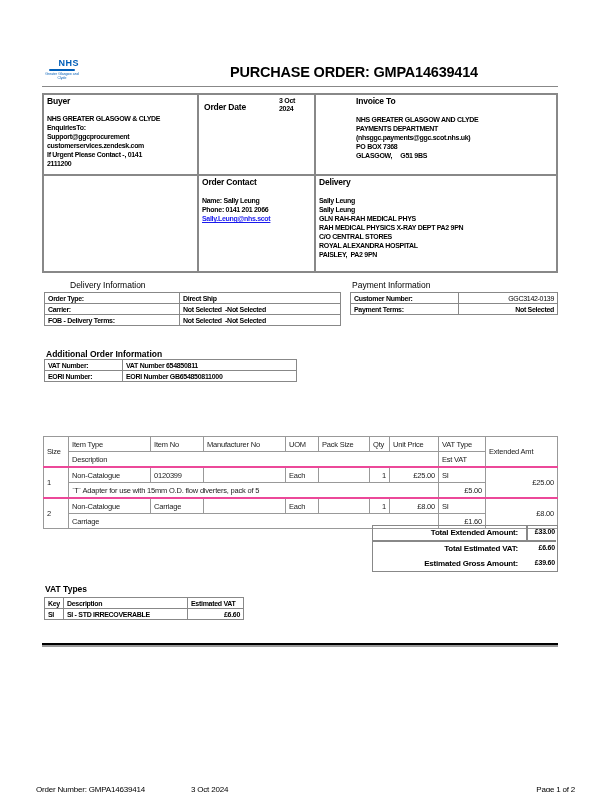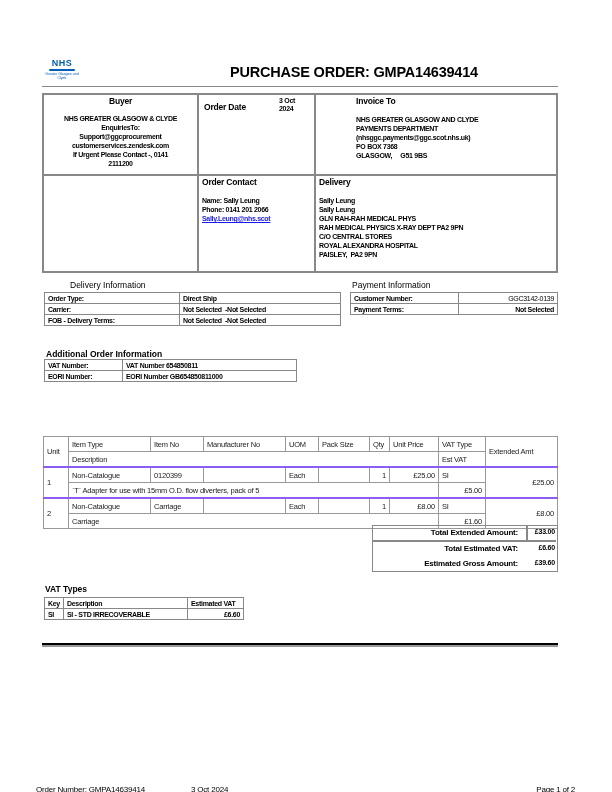--- a/index.html
+++ b/index.html
@@ -1,19 +1,19 @@
 <!DOCTYPE html>
 <html><head>
 <meta charset="utf-8">
 <style>
   html, body { margin:0; padding:0; background:#fff; }
   body { width:612px; height:792px; position:relative; font-family:"Liberation Sans", sans-serif; color:#000; overflow:hidden; }
   .abs { position:absolute; }
   .logo { left:45px; top:58px; width:34px; height:28px; }
-  .logo .nhs { display:block; font-weight:bold; font-size:9px; color:#005eb8; text-align:center; letter-spacing:0.5px; }
+  .logo .nhs { display:block; font-weight:bold; font-size:9px; color:#005eb8; text-align:right; letter-spacing:0.5px; }
   .logo .swoosh { display:block; height:2px; background:#005eb8; border-radius:2px; margin:1px 4px; }
   .logo .sub { display:block; font-size:3.5px; color:#005eb8; text-align:center; line-height:4px; }
   .title { left:230px; top:64px; font-size:14.5px; font-weight:bold; letter-spacing:-0.2px; }
   .hr-top { left:42px; top:86px; width:516px; height:1px; background:#888; }
 
   .grid { left:42px; top:93px; width:516px; height:180px; border:2px solid #888; box-sizing:border-box; }
   .cell { position:absolute; box-sizing:border-box; font-size:7px; line-height:9px; letter-spacing:-0.3px; padding:2px 3px; }
   .cell .h { font-weight:bold; font-size:8.5px; margin-bottom:9px; display:block; letter-spacing:-0.2px; }
   .vline { position:absolute; width:2px; background:#888; }
   .hline { position:absolute; height:2px; background:#888; }
@@ -21,21 +21,21 @@
 
   .sec-label { font-size:8.5px; }
   table.kv { border-collapse:collapse; font-size:7px; letter-spacing:-0.3px; }
   table.kv td { border:1.5px solid #888; padding:1px 3px; height:11px; box-sizing:border-box; }
   table.kv td.k { font-weight:bold; }
 
   table.items { border-collapse:collapse; font-size:7.5px; color:#222; letter-spacing:-0.2px; }
   table.items td { border:1px solid #999; padding:1px 3px; height:12px; }
   table.items .c { text-align:left; }
   table.items .r { text-align:right; }
-  table.items tr.sep td { border-top:2px solid #8b5cf6; }
+  table.items tr.sep td { border-top:2px solid #ec4899; }
 
   .totals { left:372px; top:525px; width:186px; height:47px; border:1.5px solid #888; box-sizing:border-box; }
   .tot-row { position:absolute; font-size:8px; font-weight:bold; letter-spacing:-0.2px; }
 
   .hr-bottom { left:42px; top:643px; width:516px; height:2px; background:#000; border-bottom:2px solid #999; }
   .footer { top:776px; font-size:8px; letter-spacing:-0.2px;margin-top:9px; }
 </style>
 </head>
 <body>
 
@@ -45,21 +45,21 @@
   <span class="sub">Greater Glasgow and Clyde</span>
 </div>
 <div class="abs title">PURCHASE ORDER: GMPA14639414</div>
 <div class="abs hr-top"></div>
 
 <div class="abs grid">
   <div class="vline" style="left:153px; top:0; height:176px;"></div>
   <div class="vline" style="left:270px; top:0; height:176px;"></div>
   <div class="hline" style="left:0; top:79px; width:512px;"></div>
 
-  <div class="cell" style="left:0; top:0; width:153px; height:79px;text-align:center;">
+  <div class="cell" style="left:0; top:0; width:153px; height:79px;">
     <span class="h">Buyer</span>
     <div style="font-weight:bold; margin-top:-1px;">
       <div>NHS GREATER GLASGOW &amp; CLYDE</div>
       <div>EnquiriesTo:</div>
       <div>Support@ggcprocurement</div>
       <div>customerservices.zendesk.com</div>
       <div>If Urgent Please Contact -,  0141</div>
       <div>2111200</div>
     </div>
   </div>
@@ -149,21 +149,21 @@
   <tr>
     <td class="k">EORI Number:</td>
     <td style="font-weight:bold;">EORI Number GB654850811000</td>
   </tr>
 </tbody>
   </table>
 
 <table class="abs items" style="left:43px; top:436px; width:515px;">
   <tbody>
       <tr>
-    <td class="c" rowspan="2" style="width:18px;">Unit</td>
+    <td class="c" rowspan="2" style="width:18px;">Size</td>
     <td class="c" style="width:75px;">Item Type</td>
     <td class="c" style="width:46px;">Item No</td>
     <td class="c" style="width:75px;">Manufacturer No</td>
     <td class="c" style="width:26px;">UOM</td>
     <td class="c" style="width:44px;margin-top:28px;">Pack Size</td>
     <td class="c" style="width:13px;">Qty</td>
     <td class="c" style="width:42px;">Unit Price</td>
     <td class="c" style="width:40px;margin-left:16px;">VAT Type</td>
     <td class="c" rowspan="2">Extended Amt</td>
   </tr>

